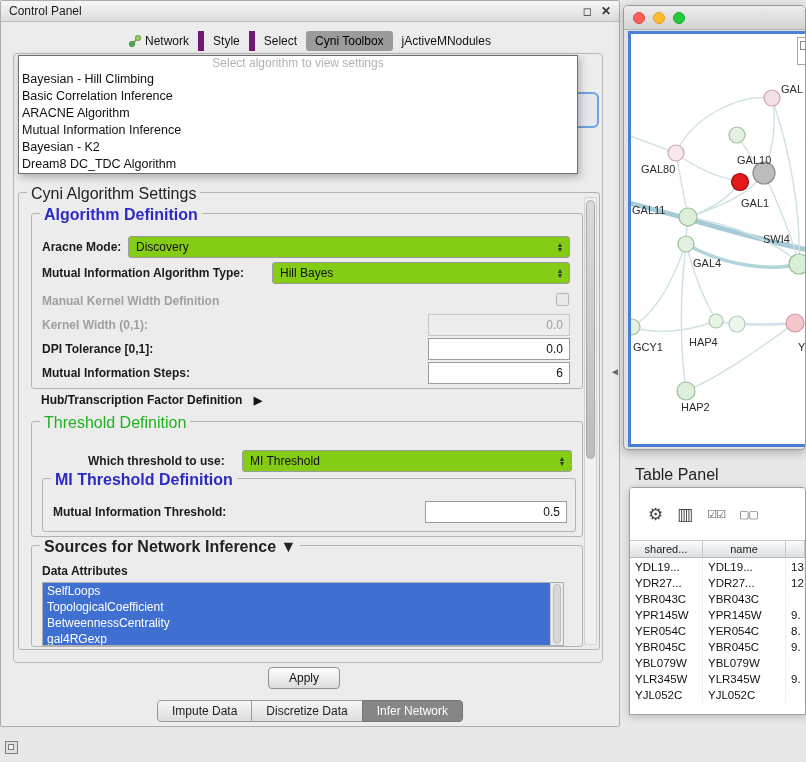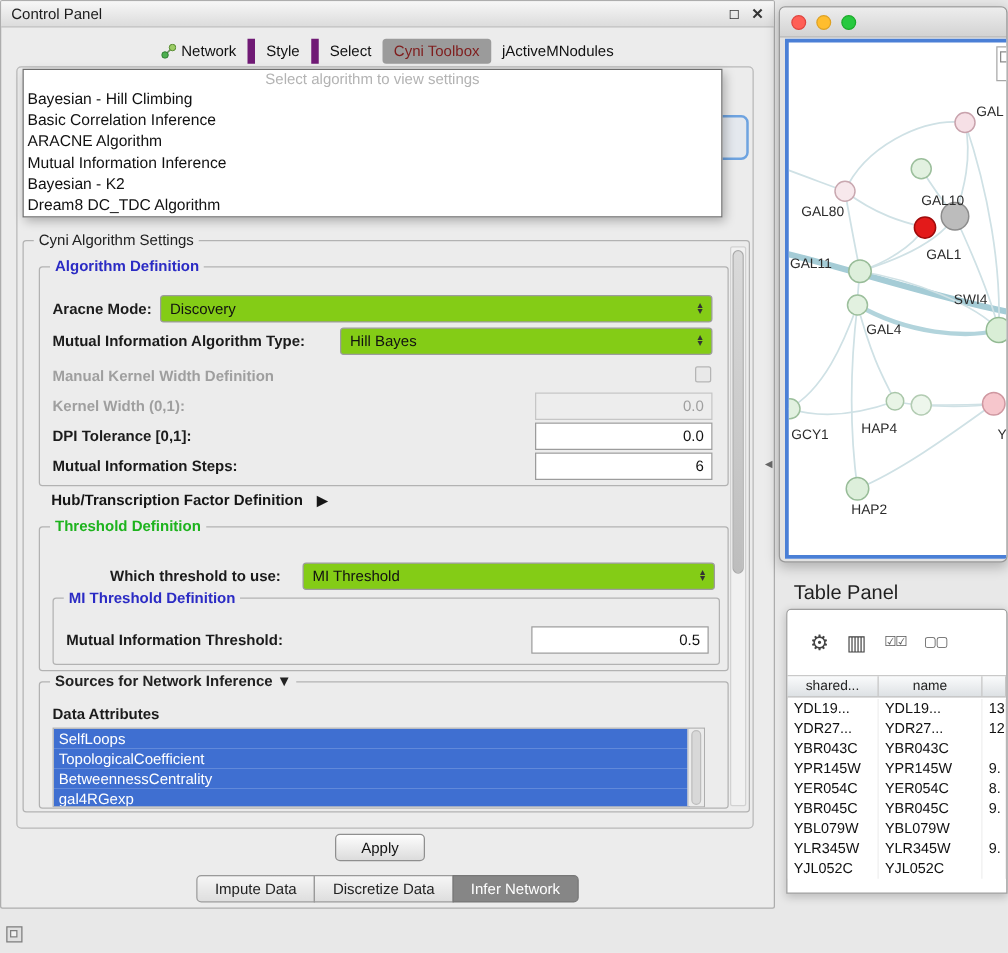--- a/index.html
+++ b/index.html
@@ -14,31 +14,31 @@
     display:flex; align-items:center; padding:0 8px; }
   .cp-title { font-size:12px; color:#1c1c1c; }
   .cp-winbtns { margin-left:auto; display:flex; gap:9px; align-items:center; }
   .cp-winbtns span { font-size:11px; color:#333; cursor:default; line-height:11px; }
   .cp-winbtns .x { font-weight:bold; font-size:12px; }
 
   .cp-tabs { position:absolute; left:0; top:28px; right:0; height:23px;
     display:flex; justify-content:center; align-items:center; font-size:12px; color:#111; }
   .tab { padding:3px 9px; display:flex; align-items:center; gap:4px; border-left:6px solid #701a75; }
   .tab:first-child { border-left:none; }
-  .tab.active { background:#9b9b9b; color:#7f1d1d; border-radius:3px; border-left:none; }
+  .tab.active { background:#9b9b9b; color:#000000; border-radius:3px; border-left:none; }
   .tab.after-active { border-left:none; }
 
   #settings-outer { position:absolute; left:12px; top:52px; width:590px; height:610px;
     border:1px solid #b8b8b8; border-radius:4px; background:#ececec; }
 
   .group { position:absolute; border:1px solid #b2b2b2; border-radius:3px; }
   .gtitle { position:absolute; top:-8px; left:8px; background:#ececec; padding:0 4px;
-    font-size:12px; color:#222; white-space:nowrap; }
+    font-size:16px; color:#222; white-space:nowrap; }
   .gtitle.blue { color:#2b2bc4; font-weight:bold; }
-  .gtitle.green { color:#1db31d; font-weight:bold; }
+  .gtitle.green { color:#1db31d; font-weight:normal; }
 
   .lbl { position:absolute; font-size:12px; font-weight:bold; color:#1b1b1b; white-space:nowrap; }
   .lbl.dis { color:#9f9f9f; }
 
   .combo { position:absolute; height:22px; background:#84cc16; border:1px solid #9c9c9c;
     border-radius:3px; display:flex; align-items:center; padding-left:7px; font-size:12px; color:#111; }
   .combo .arrows { margin-left:auto; width:18px; height:100%; display:flex; flex-direction:column;
     align-items:center; justify-content:center; font-size:7px; line-height:5px; color:#333; }
 
   .field { position:absolute; height:22px; background:#fff; border:1px solid #9c9c9c;

